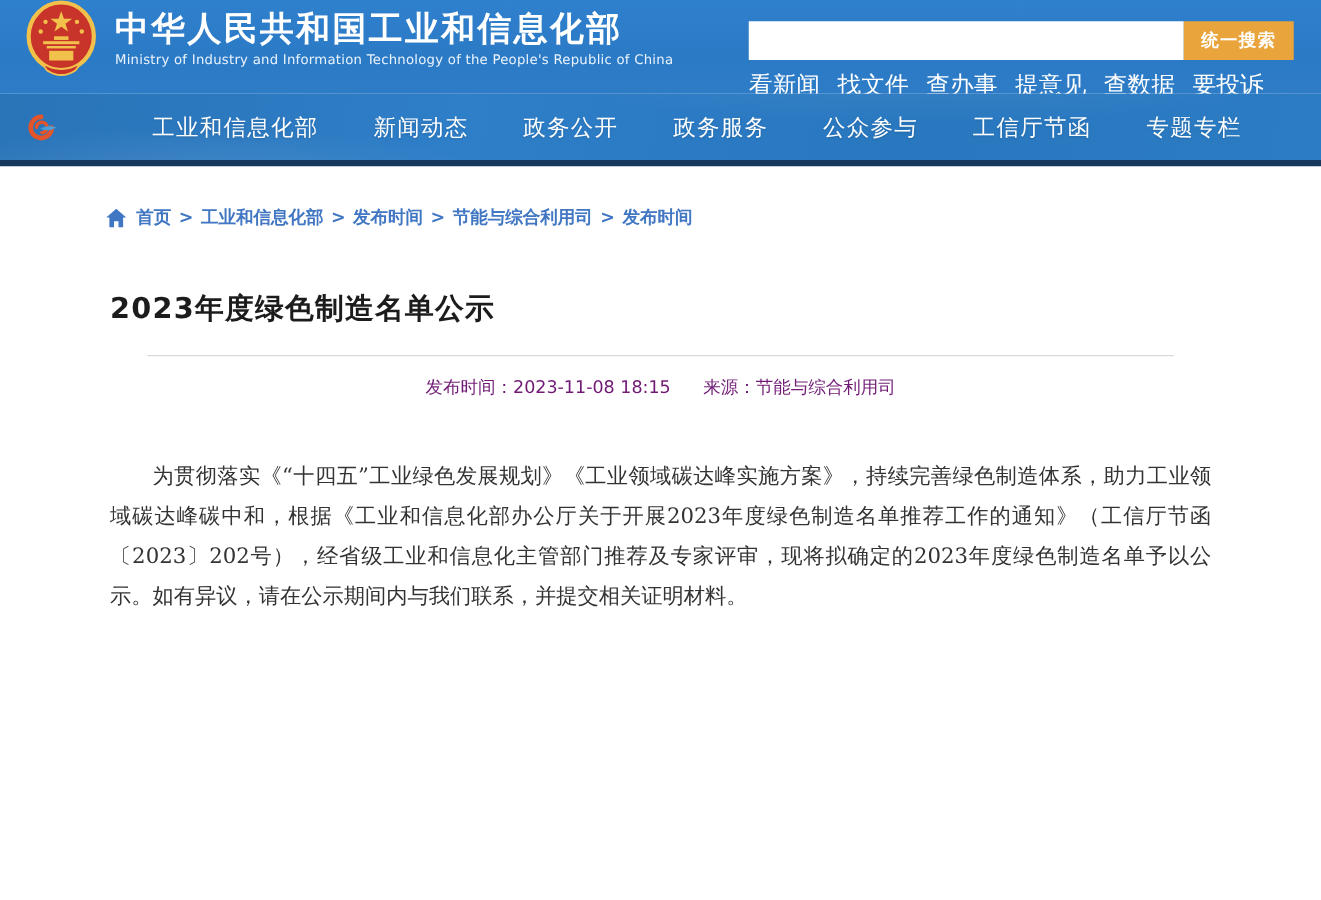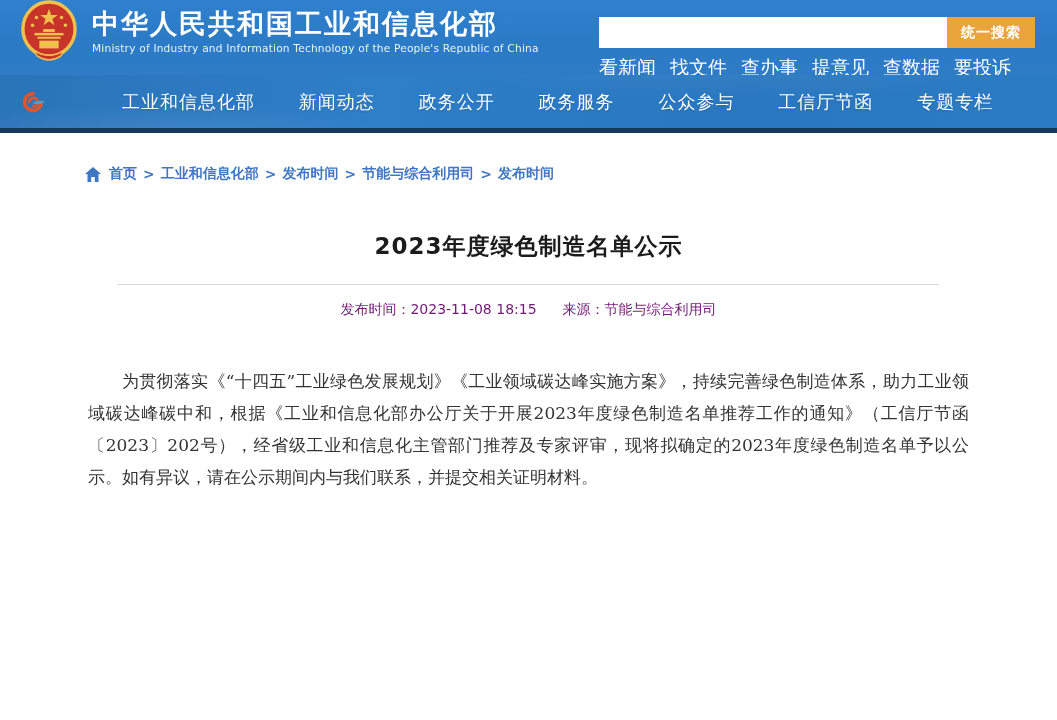--- a/index.html
+++ b/index.html
@@ -68,21 +68,21 @@
     display: flex; align-items: center; gap: 6px;
     padding: 32px 0 0 85px; font-size: 14px; color: #4076c2; font-weight: bold;
   }
   .breadcrumb .home-icon { width: 16px; height: 15px; margin-right: 2px; }
   .breadcrumb a { color: #4076c2; text-decoration: none; cursor: pointer; }
   .breadcrumb .sep { color: #4076c2; }
 
   
   .article { padding: 0 88px; }
   .article-title {
-    text-align: center; font-size: 23px; font-weight: bold; color: #1c1c1c;
+    text-align: left; font-size: 23px; font-weight: bold; color: #1c1c1c;
     margin-top: 48px; letter-spacing: 1px;
   }
   .title-divider {
     border: none; border-top: 1px solid #d9d9d9;
     margin: 22px 30px 0 30px;
   }
   .article-meta {
     text-align: center; color: #701a75; font-size: 14px; margin-top: 16px;
   }
   .article-meta .meta-gap { display: inline-block; width: 26px; }

